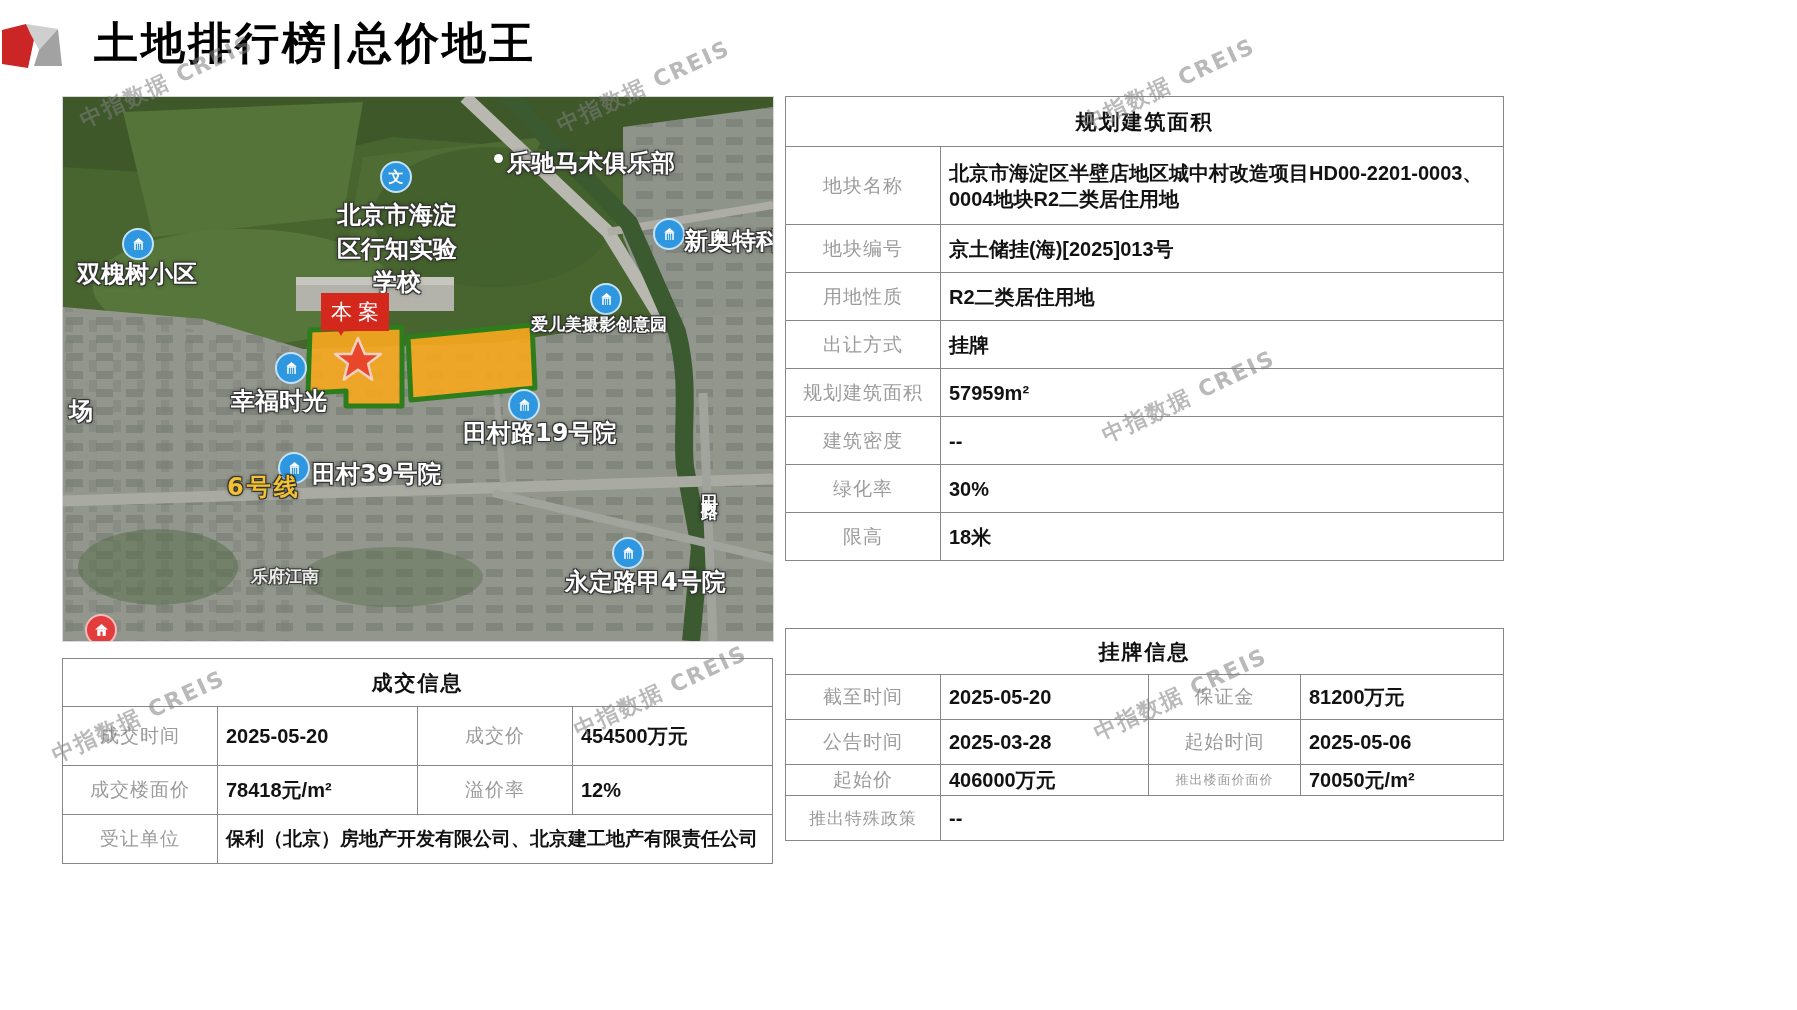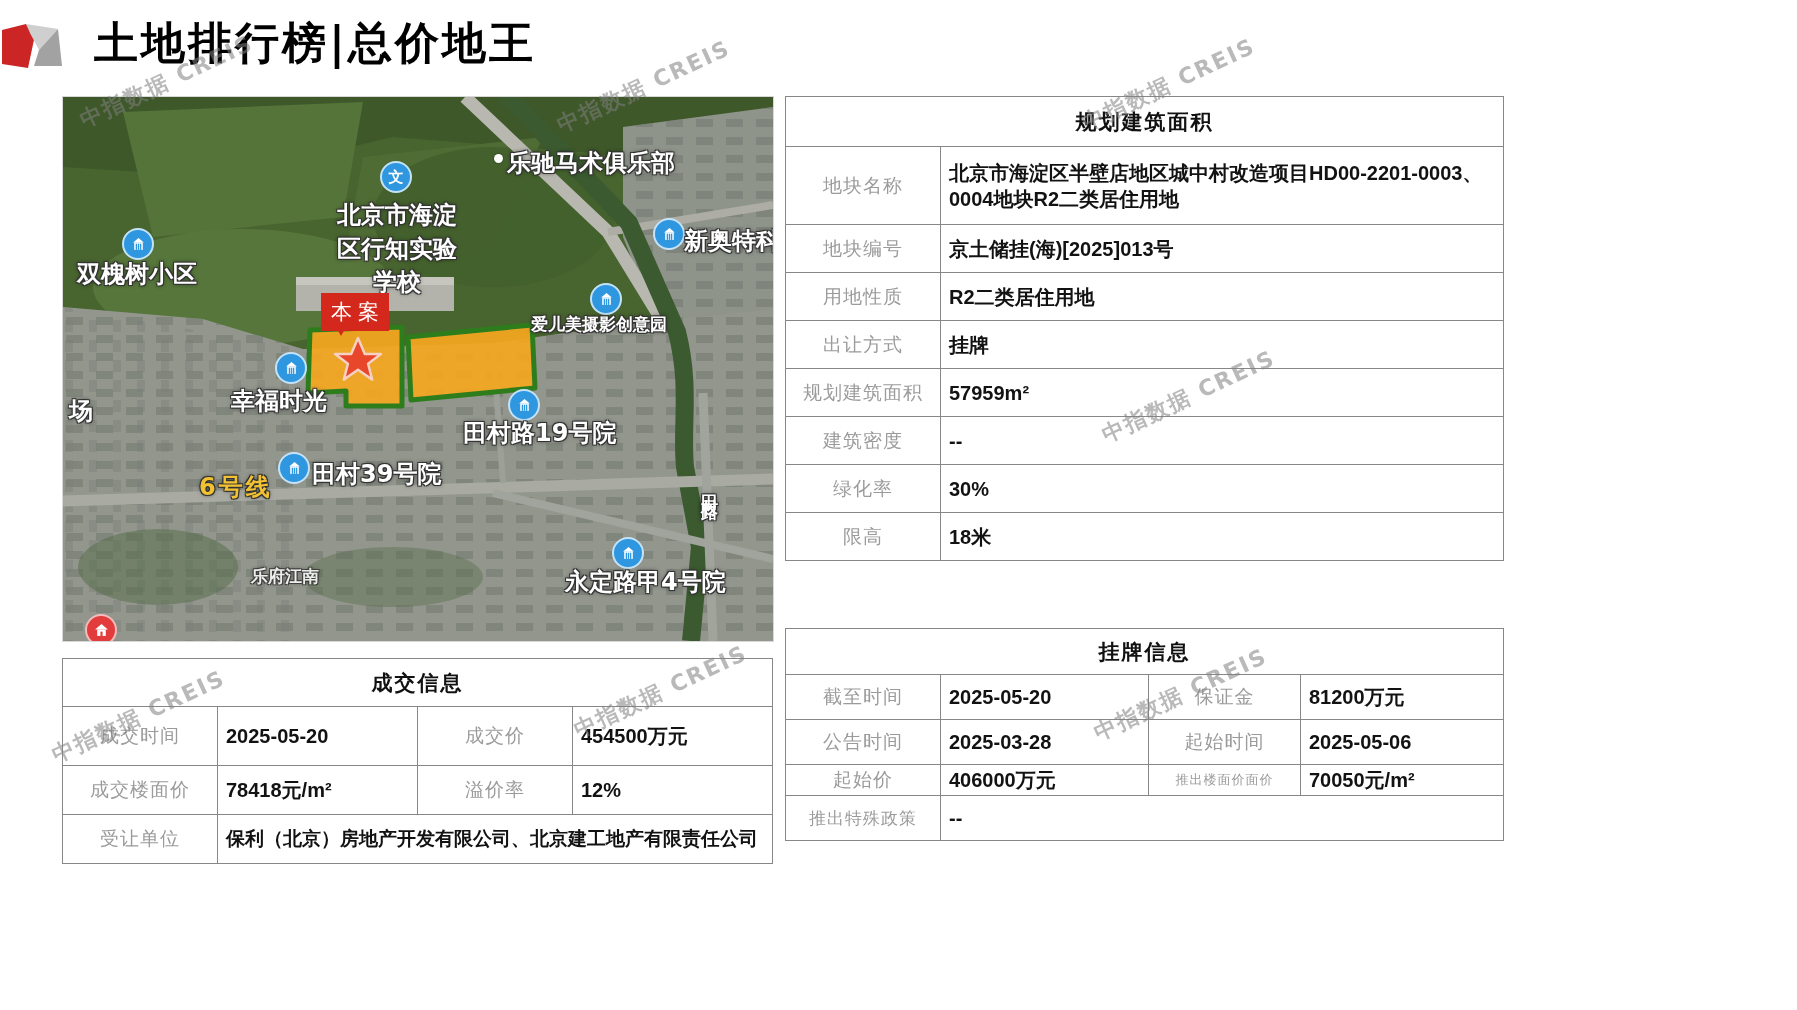--- a/index.html
+++ b/index.html
@@ -11,21 +11,21 @@
   .page-title{position:absolute;left:94px;top:14px;font-family:"DejaVu Serif","Liberation Serif",serif;
               font-size:44px;font-weight:bold;color:#000;letter-spacing:3px;white-space:nowrap;}
 
   
   .map{position:absolute;left:62px;top:96px;width:710px;height:544px;overflow:hidden;
        background:#47632f;border:1px solid #d8d8d8;}
   .map svg.base{position:absolute;left:0;top:0;}
   .maplabel{position:absolute;color:#fff;font-size:24px;font-weight:bold;white-space:nowrap;z-index:3;
             text-shadow:-1px -1px 0 #333,1px -1px 0 #333,-1px 1px 0 #333,1px 1px 0 #333,0 0 4px rgba(0,0,0,.7);}
   .maplabel.wrap{white-space:normal;width:124px;text-align:center;line-height:1.4;}
-  .maplabel.yellow{color:#f2c233;letter-spacing:3px;}
+  .maplabel.yellow{color:#f2c233;letter-spacing:3px;margin-left:28px;}
   .maplabel.vert{writing-mode:vertical-rl;letter-spacing:4px;font-size:17px;}
   .poi{position:absolute;width:28px;height:28px;border-radius:50%;background:#2f97e0;
        border:2px solid #c4e3f8;display:flex;align-items:center;justify-content:center;
        transform:translate(-50%,-50%);z-index:2;color:#fff;font-weight:bold;font-size:15px;}
   .poi.red{background:#e23c3c;border-color:#f3bcbc;}
   .dot{position:absolute;width:9px;height:9px;border-radius:50%;background:#fff;z-index:2;
        box-shadow:0 0 2px rgba(0,0,0,.6);}
   .case-tag{position:absolute;left:258px;top:196px;width:68px;height:38px;background:#d5281c;
             color:#fff;font-size:21px;display:flex;align-items:center;justify-content:center;
             letter-spacing:6px;padding-left:6px;box-sizing:border-box;z-index:4;

